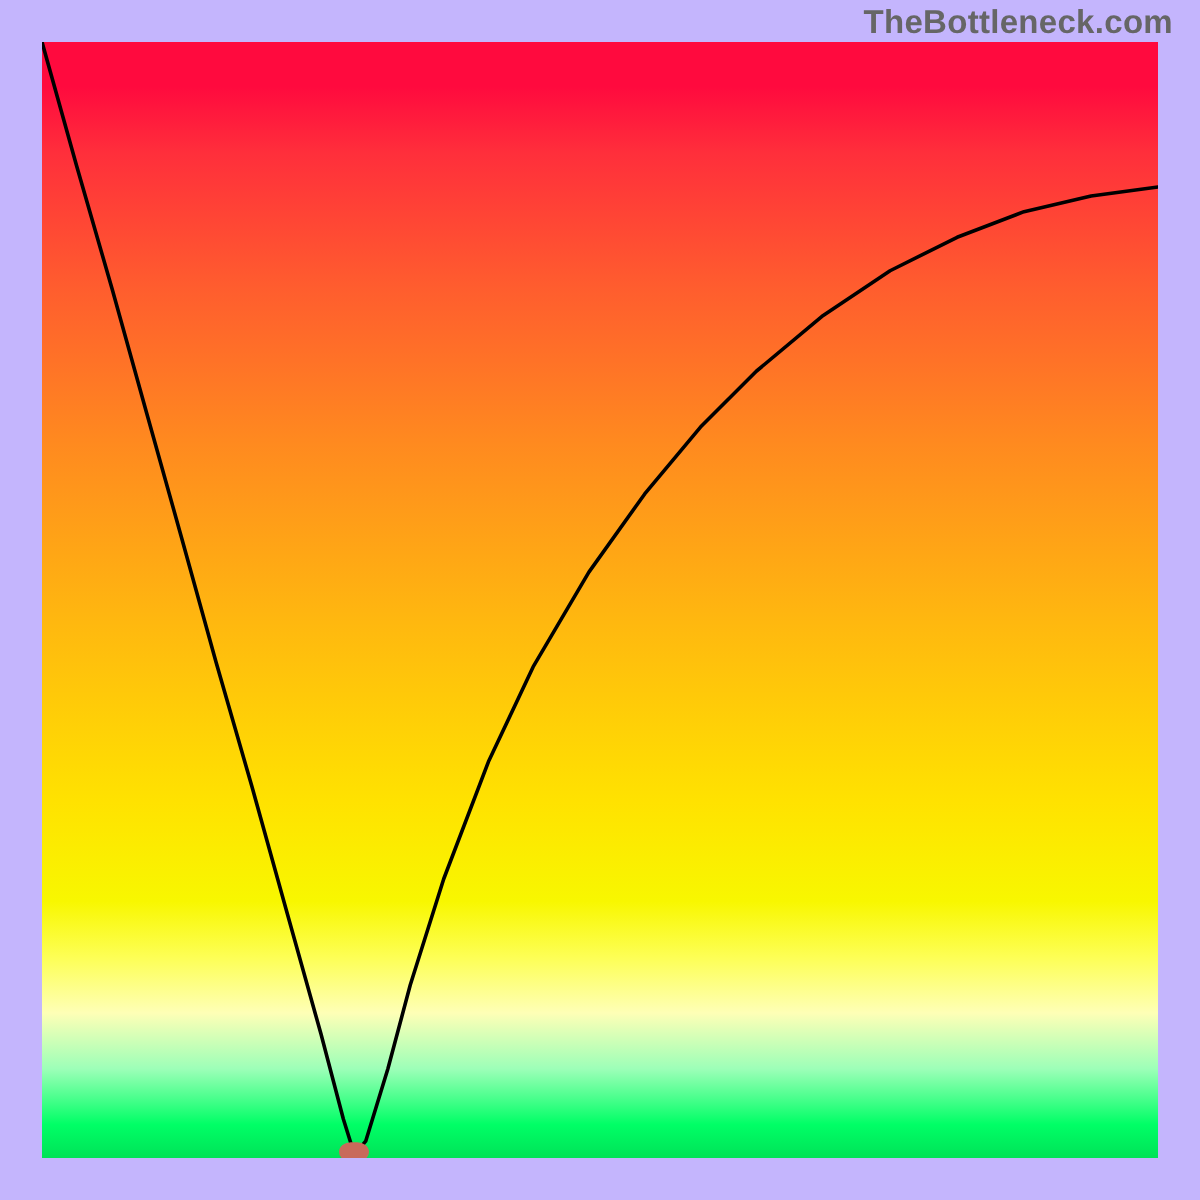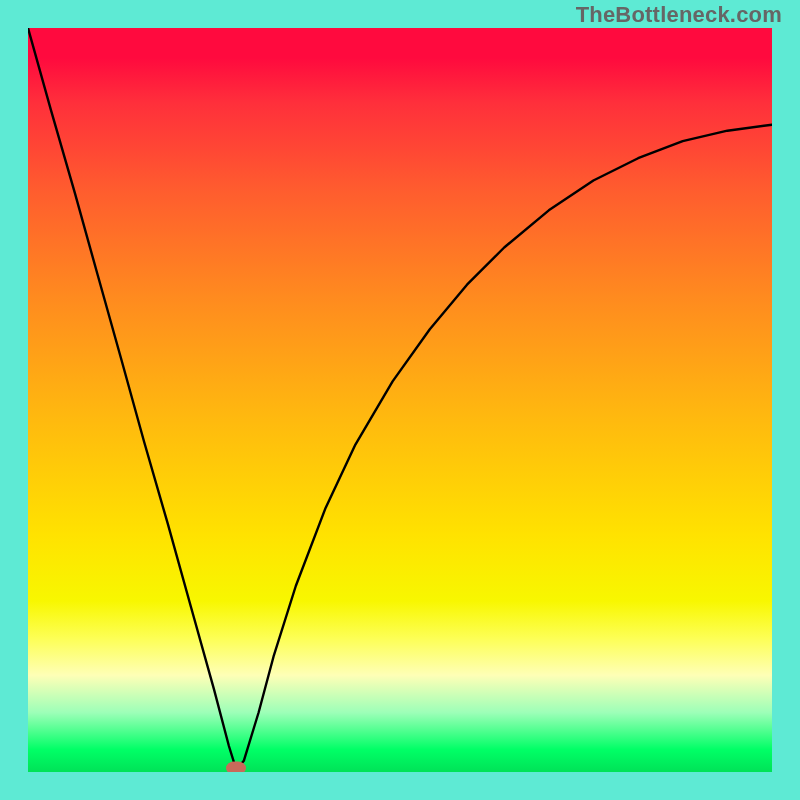--- a/index.html
+++ b/index.html
@@ -8,21 +8,21 @@
     width: 800px;
     height: 800px;
     overflow: hidden;
     background: #000;
     font-family: Arial, Helvetica, sans-serif;
   }
   .frame {
     position: relative;
     width: 800px;
     height: 800px;
-    background: #5eead4;
+    background: #c4b5fd;
   }
   .watermark {
     position: absolute;
     top: 2px;
     right: 18px;
     color: #666;
     font-size: 22px;
     font-weight: 600;
     letter-spacing: 0.2px;
     z-index: 5;

